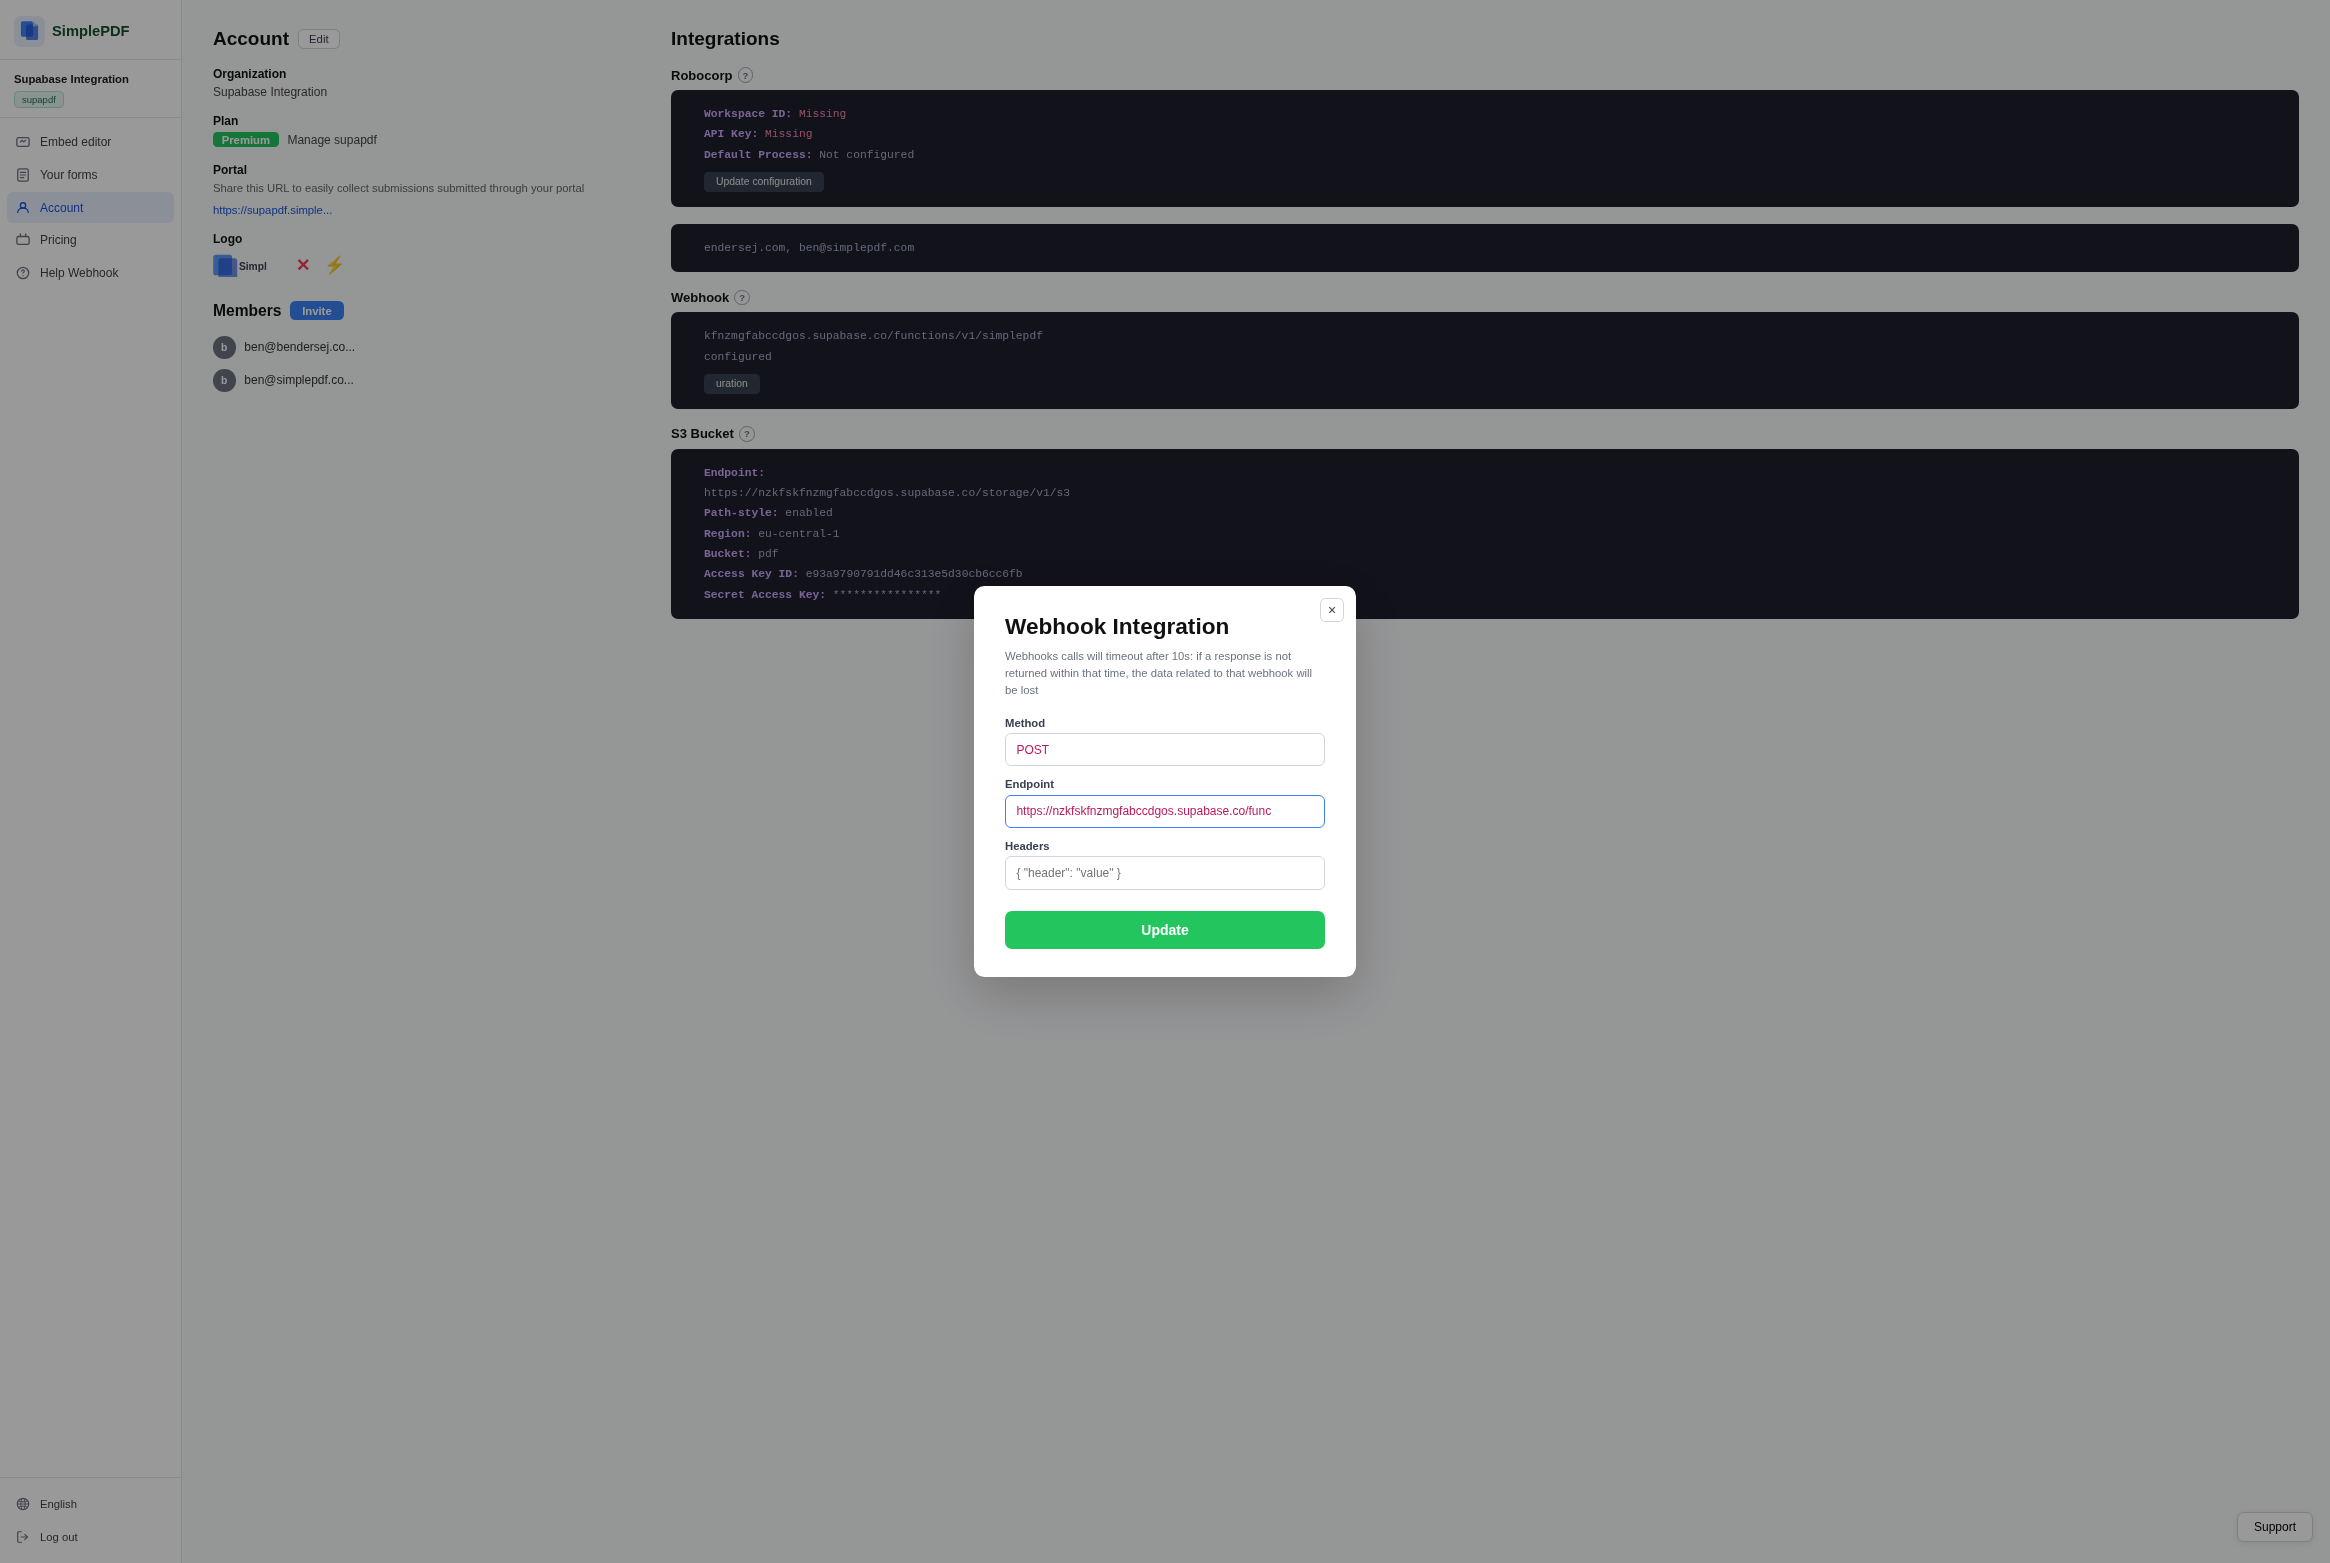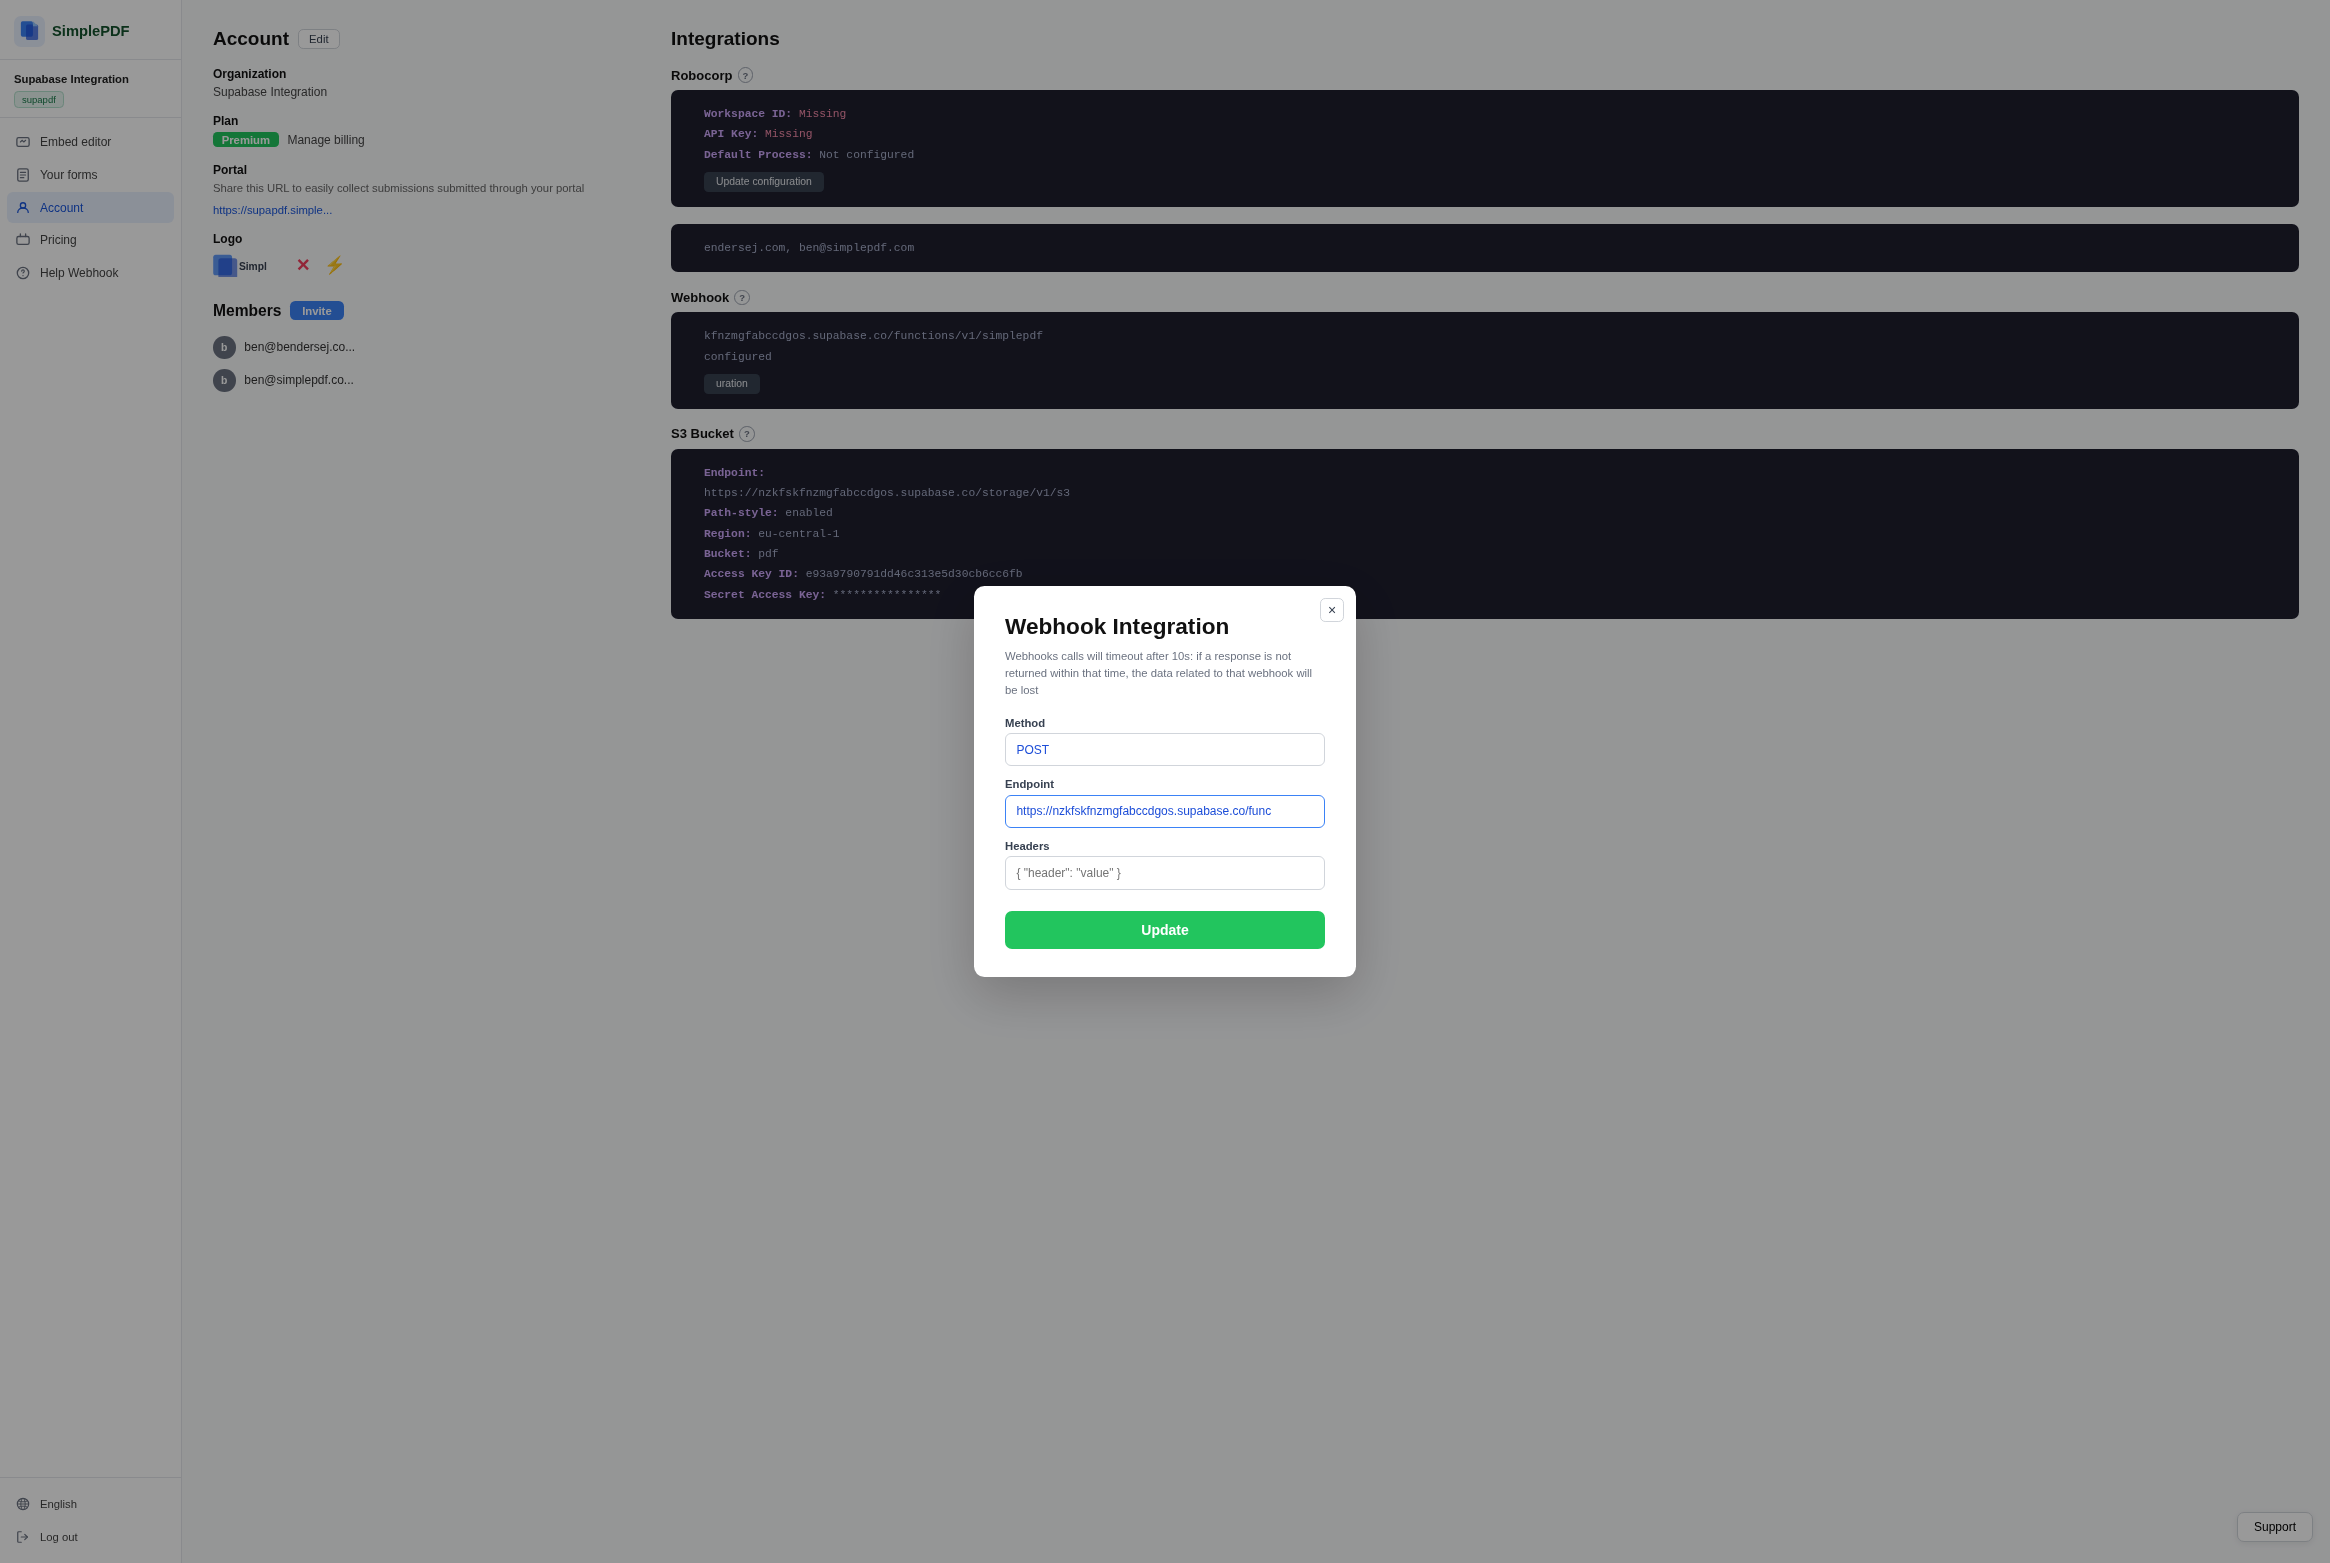--- a/index.html
+++ b/index.html
@@ -296,21 +296,21 @@
       color: #374151;
       margin-bottom: 4.3px;
       margin-top: 12px;
     }
     .modal-input {
       width: 100%;
       border: 1.3px solid #d1d5db;
       border-radius: 6px;
       padding: 8.7px 10.4px;
       font-size: 12px;
-      color: #1d4ed8;
+      color: #be185d;
       outline: none;
       font-family: inherit;
     }
     .modal-input.endpoint-input { border-color: #3b82f6; }
     .modal-update-btn {
       width: 100%;
       background: #22c55e;
       color: #fff;
       border: none;
       border-radius: 7px;
@@ -436,21 +436,21 @@
 
     <div class="info-block">
       <div class="info-label">Organization</div>
       <div class="info-value">Supabase Integration</div>
     </div>
 
     <div class="info-block">
       <div class="info-label">Plan</div>
       <div class="plan-row">
         <span class="premium-badge">Premium</span>
-        <span class="manage-billing">Manage billing</span>
+        <span class="manage-billing">Manage supapdf</span>
       </div>
     </div>
 
     <div class="info-block">
       <div class="info-label">Portal</div>
       <div class="portal-desc">Share this URL to easily collect submissions submitted through your portal</div>
       <a class="portal-link">https://supapdf.simple...</a>
     </div>
 
     <div class="info-block">

